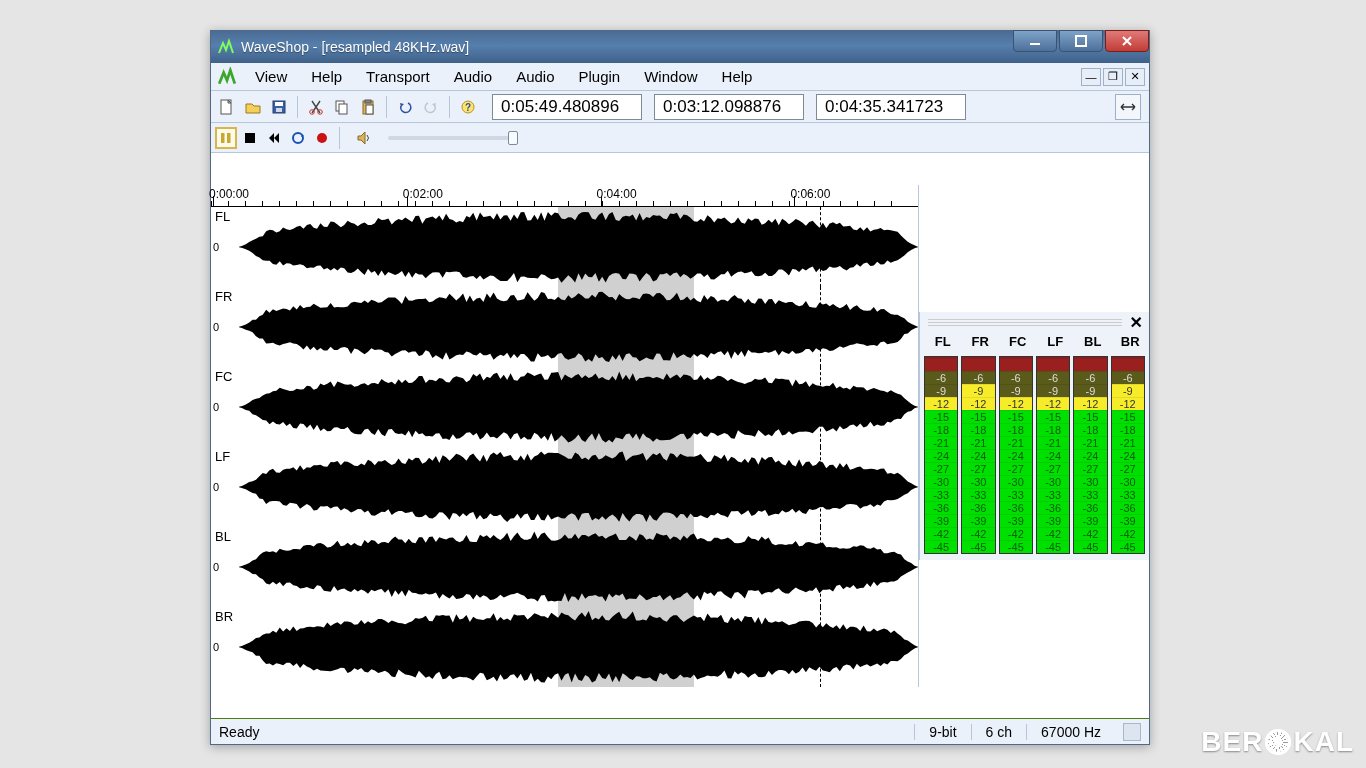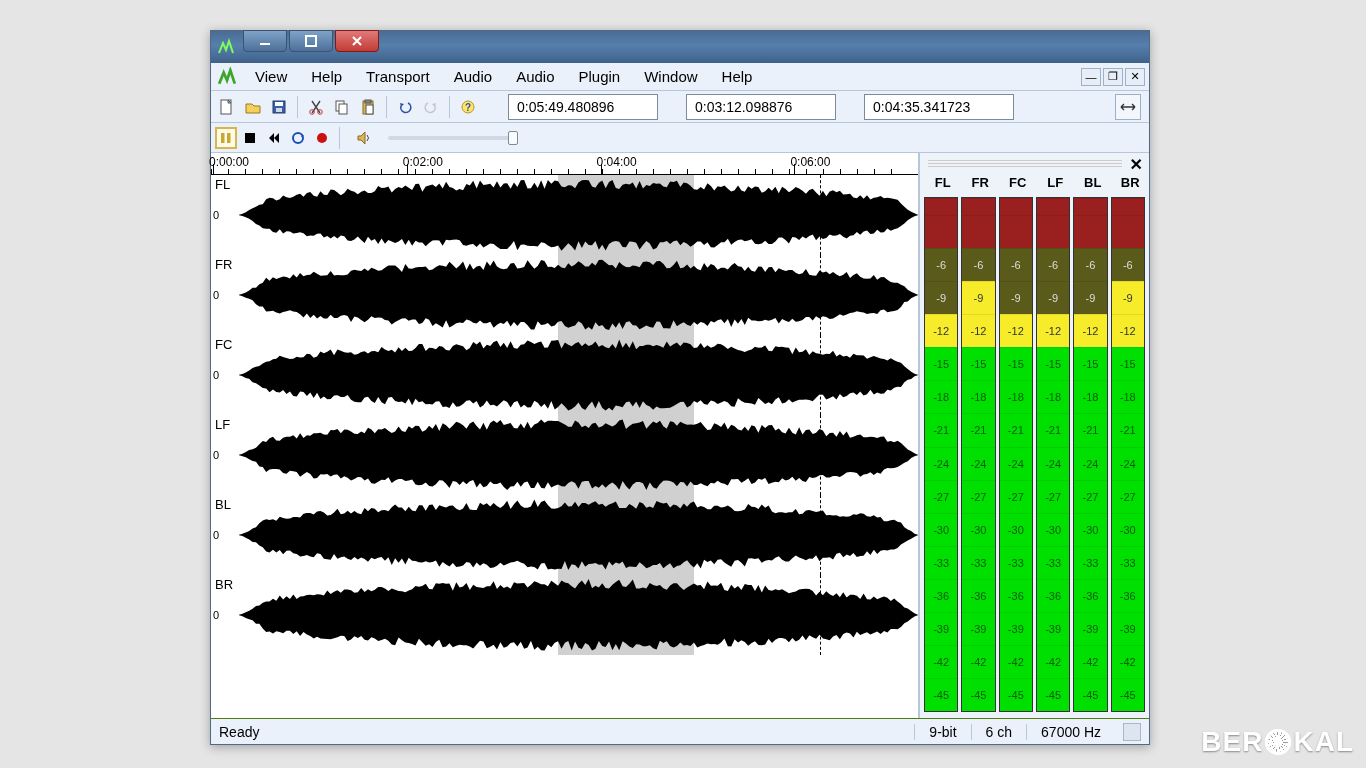--- a/index.html
+++ b/index.html
@@ -67,23 +67,23 @@
     display:flex; align-items:center;
     padding: 0 4px;
     gap:2px;
   }
   .tb-btn {
     width:24px; height:24px; display:flex; align-items:center; justify-content:center;
     border:1px solid transparent; border-radius:2px;
   }
   .tb-sep { width:1px; height:22px; background:#b6c7dc; margin:0 4px;}
   .time-box {
-    margin-left:22px;
+    margin-left:6px;
     height:24px; border:1px solid #7f8a99; background:#fff;
-    padding:12px 8px; font-size:14px; display:flex; align-items:center;
+    padding:12px 8px; font-size:17px; display:flex; align-items:center;
     min-width:150px;
   }
   .tb-group-right { margin-left:4px; display:flex; gap:6px; flex:1;}
   .goto-btn { width:26px; height:26px; border:1px solid #9fb1c9; background:#f3f7fc; display:flex;align-items:center;justify-content:center; margin-left:auto; margin-right:4px;}
 
   .toolbar2 {
     height: 30px;
     background:#eaf1fb;
     border-bottom:1px solid #b6c7dc;
     display:flex; align-items:center;
@@ -95,21 +95,21 @@
   .play-btn.active { border:2px solid #d9b550; background:#fefbe8; }
   .tb-slider {
     margin-left:10px; width:130px; height:4px; background:#cfd8e5;
     position:relative; border-radius:2px;
   }
   .tb-slider .thumb { position:absolute; right:0; top:-5px; width:10px; height:14px; background:#f8fbff; border:1px solid #7f8a99; border-radius:2px;}
   .vol-icon { margin-left:8px; }
 
   
   .main {
-    flex:1; display:flex; min-height:0;
+    flex:1; display:flex; min-height:0;align-items:center;
   }
   .wave-area {
     flex:1; display:flex; flex-direction:column; background:#fff; border-right:1px solid #b6c7dc;
     min-width:0;
   }
   .ruler {
     height:22px; border-bottom:1px solid #000; position:relative; font-size:12px;
     background:#fff;
   }
   .ruler-label { position:absolute; top:2px; transform:translateX(-2px); }
@@ -184,20 +184,21 @@
 <body>
 
 <div class="window">
 
   <div class="titlebar">
     <span class="app-icon">
       <svg viewBox="0 0 18 18">
           <path d="M2 15 L6 5 L9 12 L12 3 L16 15" stroke="#7cff5a" stroke-width="2" fill="none"></path>
         </svg>
     </span>
+    <span class="title">WaveShop - [resampled 48KHz.wav]</span>
     <div class="win-btns">
       <div class="win-btn min">
           <svg viewBox="0 0 12 12">
             <rect x="1" y="8" width="10" height="2" fill="#fff"></rect>
           </svg>
         </div>
       <div class="win-btn max">
           <svg viewBox="0 0 12 12">
             <rect x="1" y="1" width="10" height="10" fill="none" stroke="#fff" stroke-width="2"></rect>
           </svg>

